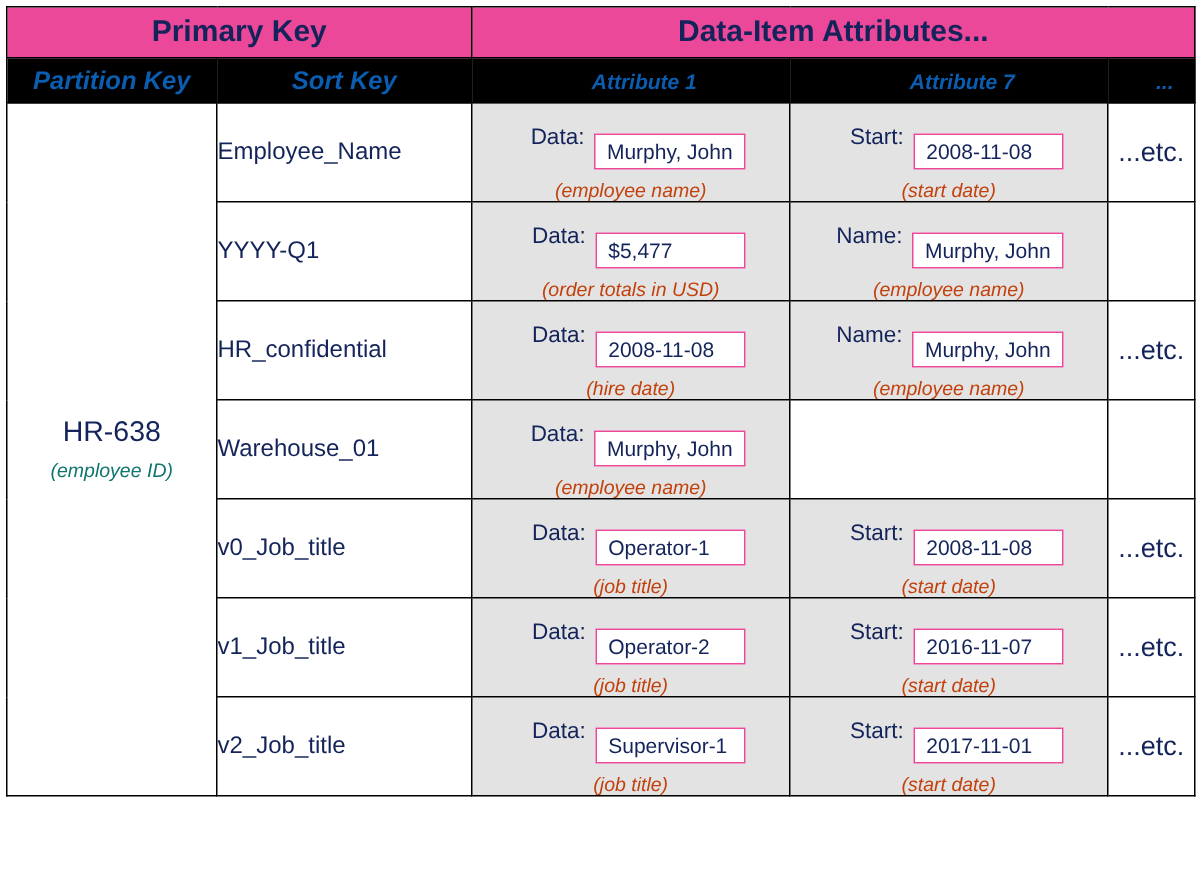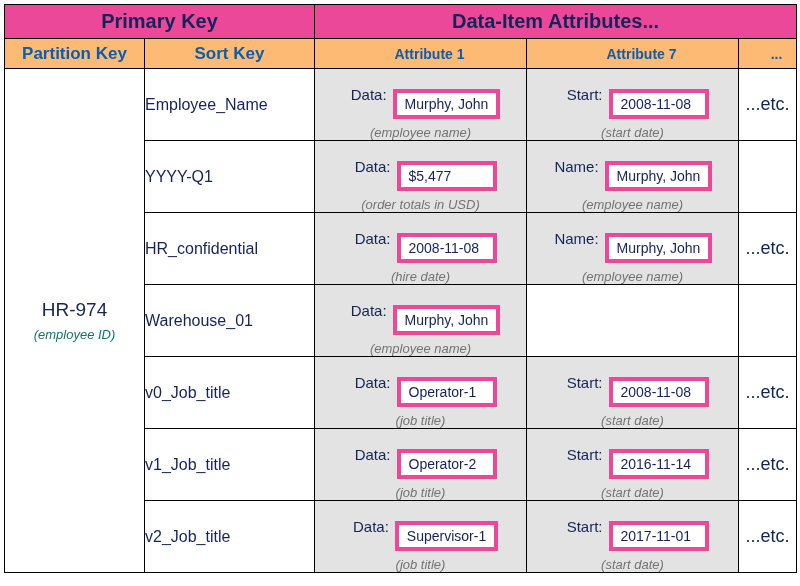--- a/index.html
+++ b/index.html
@@ -23,25 +23,26 @@
   }
   
   .hdr1 {
     background: #ec4899;
     font-size: 20px;
     text-align: center;
     height: 34px;
   }
   
   .hdr2 {
-    background: #fdba74;
+    background: #000000;
     color: #0b5db0;
     font-size: 17px;
     text-align: center;
     height: 30px;
+    font-style: italic;
   }
   .hdr2.sub {
     font-size: 14px;
     padding-left: 18px;
   }
   
   .pk-cell {
     text-align: center;
     vertical-align: middle;
     width: 140px;
@@ -82,33 +83,33 @@
     gap: 6px;
   }
   .attr-label {
     font-size: 15px;
     color: #14245a;
     min-width: 46px;
     text-align: right;
   }
   .attr-box {
     background: #fff;
-    border: 4px solid #ec4899;
+    border: 1px solid #ec4899;
     padding: 3px 8px;
     font-size: 14px;
     color: #14245a;
     min-width: 100px;
     text-align: left;
     display: inline-block;
     margin-top: 20px;
   }
   .attr-note {
     font-size: 13px;
     font-style: italic;
-    color: #737373;
+    color: #c2410c;
     margin-top: 6px;
   }
   
   .etc-cell {
     text-align: center;
     font-size: 18px;
     color: #14245a;
     width: 58px;
   }
 </style>
@@ -135,21 +136,21 @@
     <th class="hdr2">Sort Key</th>
     <th class="hdr2 sub">Attribute 1</th>
     <th class="hdr2 sub">Attribute 7</th>
     <th class="hdr2 sub">...</th>
   </tr>
 
   </tbody>
     <tbody id="rows-body">
       <tr>
         <td class="pk-cell" rowspan="7">
-          <div class="pk-val">HR-974</div>
+          <div class="pk-val">HR-638</div>
           <div class="pk-note">(employee ID)</div>
         </td>
         <td class="sk-cell">Employee_Name</td>
         <td class="attr-cell">
           <div class="attr-top">
             <span class="attr-label">Data:</span>
             <span class="attr-box">Murphy, John</span>
           </div>
           <div class="attr-note">(employee name)</div>
         </td>
@@ -233,21 +234,21 @@
         <td class="attr-cell">
           <div class="attr-top">
             <span class="attr-label">Data:</span>
             <span class="attr-box">Operator-2</span>
           </div>
           <div class="attr-note">(job title)</div>
         </td>
         <td class="attr-cell">
           <div class="attr-top">
             <span class="attr-label">Start:</span>
-            <span class="attr-box">2016-11-14</span>
+            <span class="attr-box">2016-11-07</span>
           </div>
           <div class="attr-note">(start date)</div>
         </td>
         <td class="etc-cell">...etc.</td>
       </tr>
       <tr>
         <td class="sk-cell">v2_Job_title</td>
         <td class="attr-cell">
           <div class="attr-top">
             <span class="attr-label">Data:</span>

